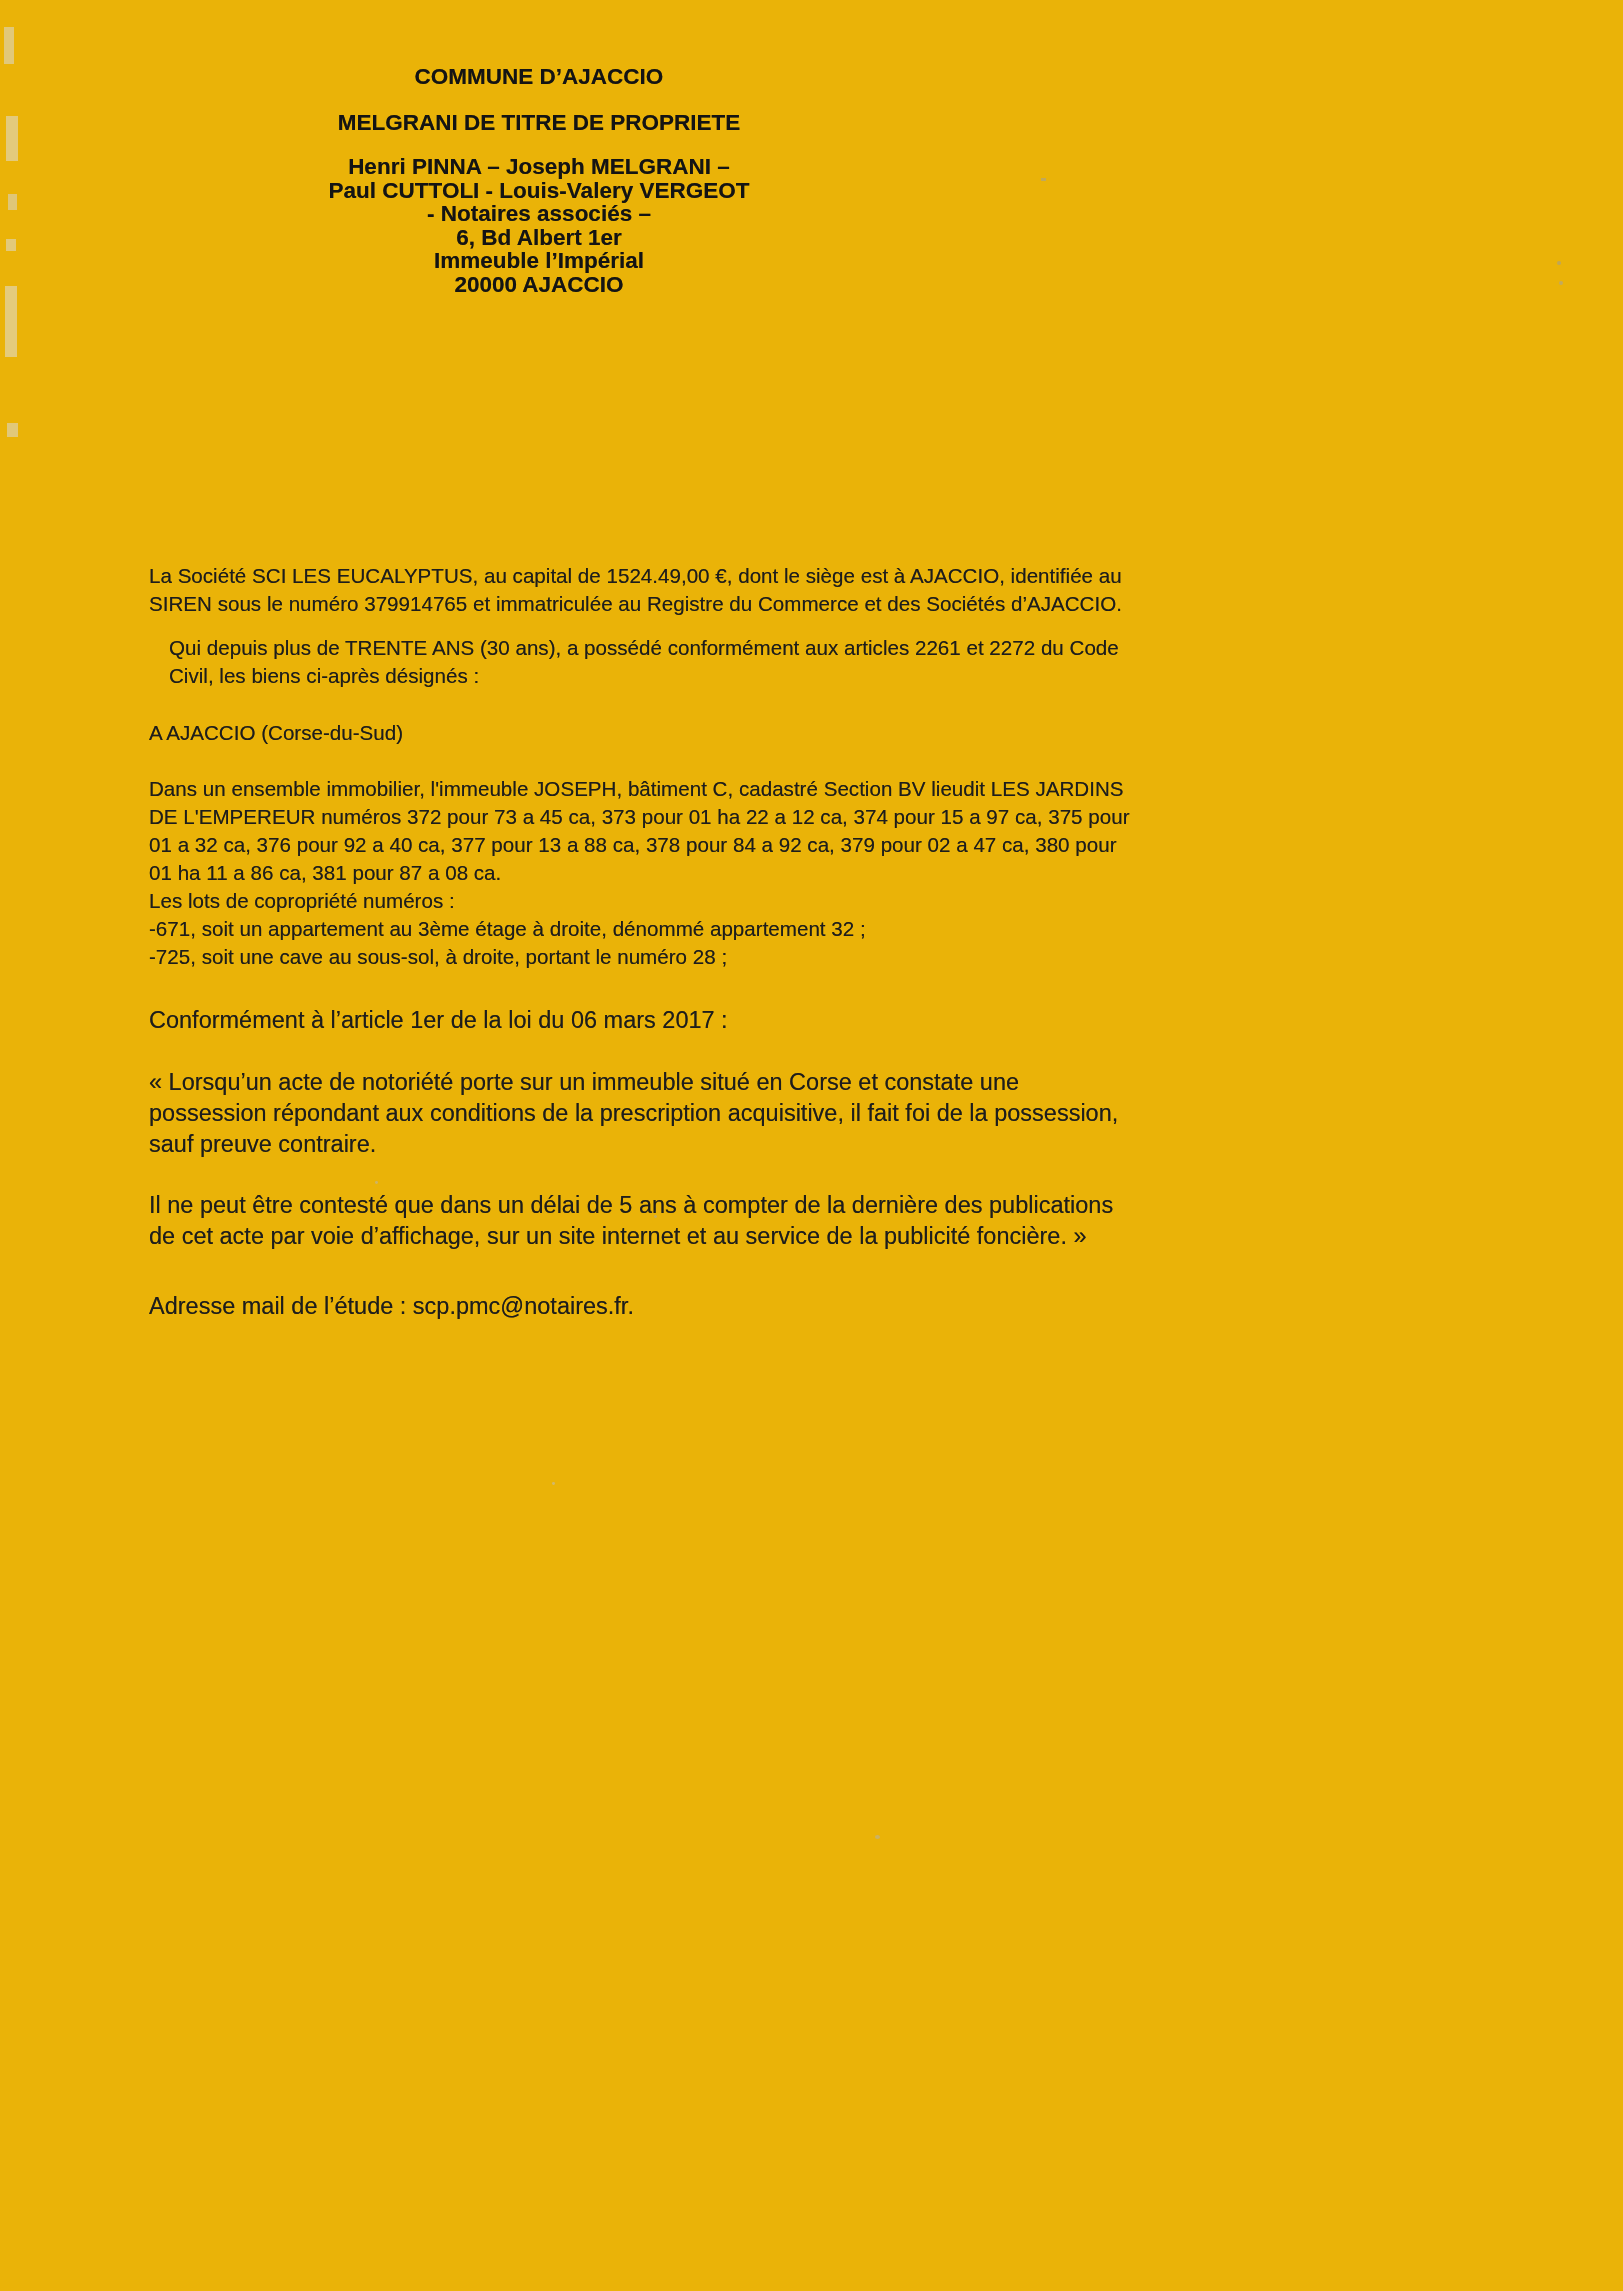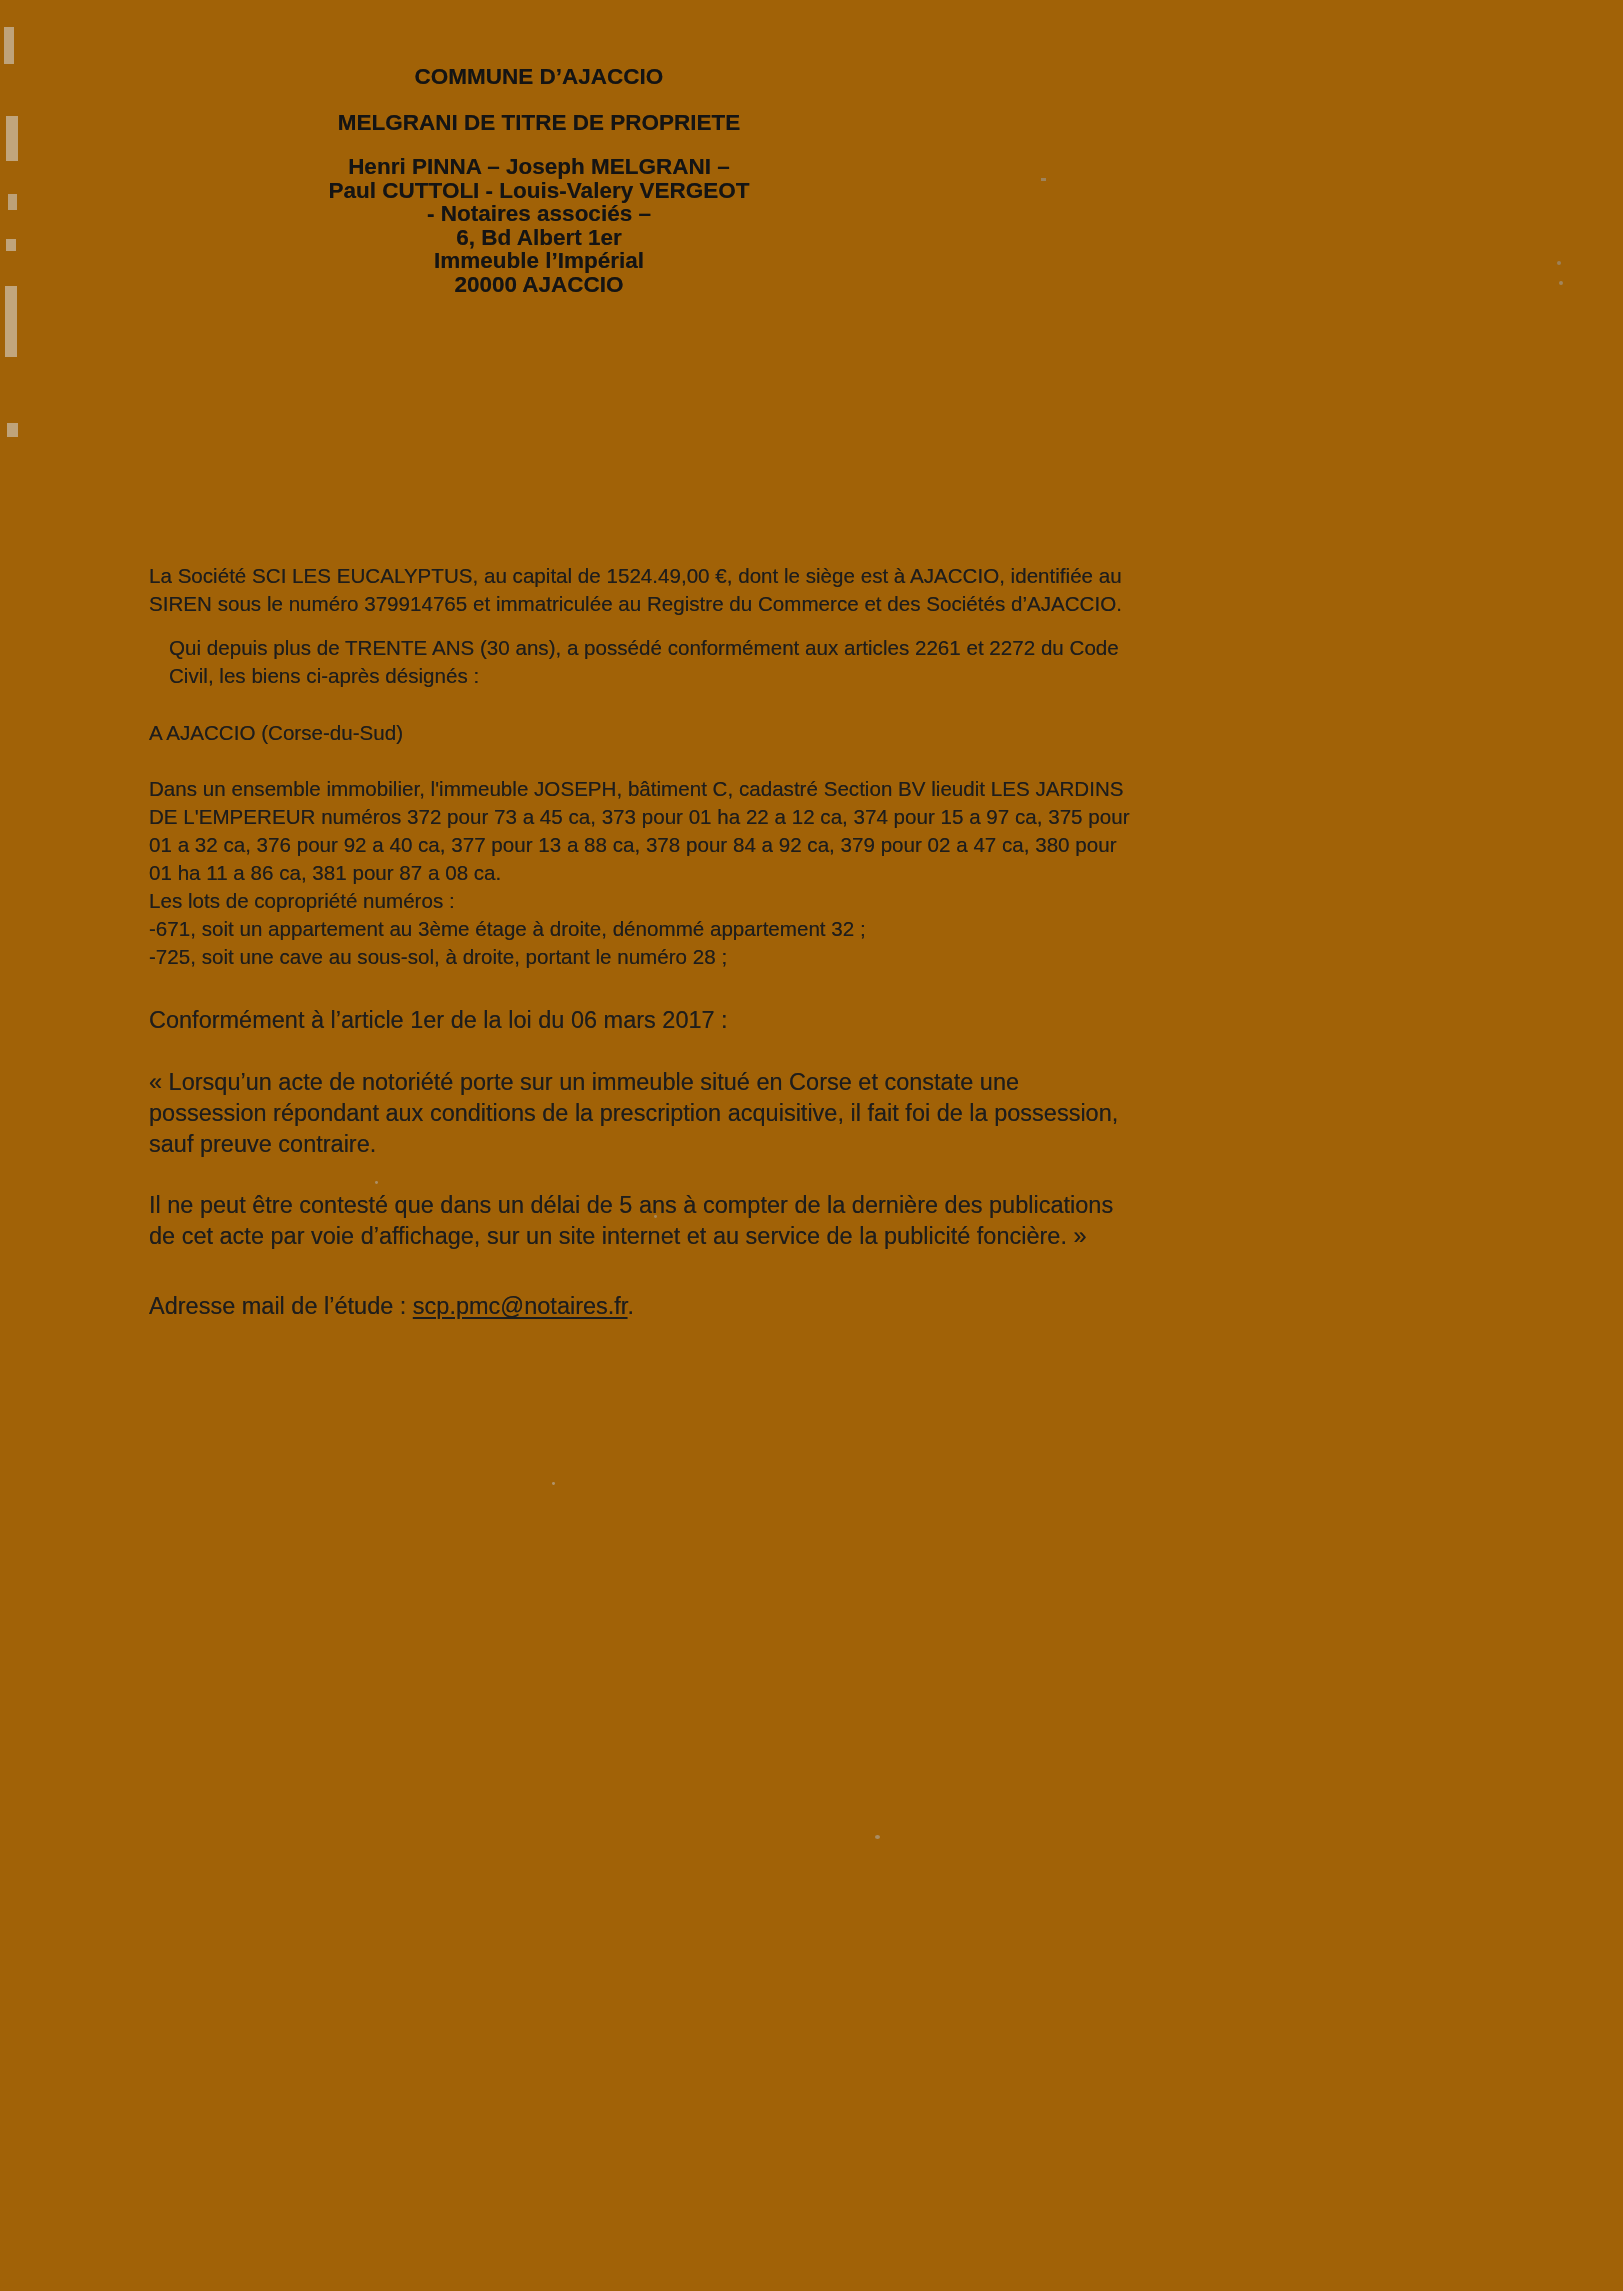--- a/index.html
+++ b/index.html
@@ -4,21 +4,21 @@
 <style>
   html, body {
     margin: 0;
     padding: 0;
     background: #e8e8e8;
   }
   #page {
     position: relative;
     width: 1623px;
     height: 2292px;
-    background: #a16207;
+    background: #eab308;
     font-family: "Liberation Sans", sans-serif;
     color: #1b1b1b;
     overflow: hidden;
   }
   
   #page div, #page span {
     text-shadow: 0 0 0.5px rgba(20,20,20,0.55);
   }
 
   .header-block {
@@ -56,21 +56,20 @@
   #para3  { top: 634px; margin-left: 20px; }
   #para4  { top: 719px; }
   #para5  { top: 775px; }
   #para6  { top: 1005px; }
   #para7  { top: 1067px; }
   #para8  { top: 1190px; }
   #para9  { top: 1291px; }
   #para10 { top: 1355px; }
 
   .email-link {
-    text-decoration: underline;
     text-underline-offset: 2.9px;
     margin-top: 32px;
   }
 
   
   .speck {
     position: absolute;
     background: #b9b9b9;
     opacity: 0.55;
   }

